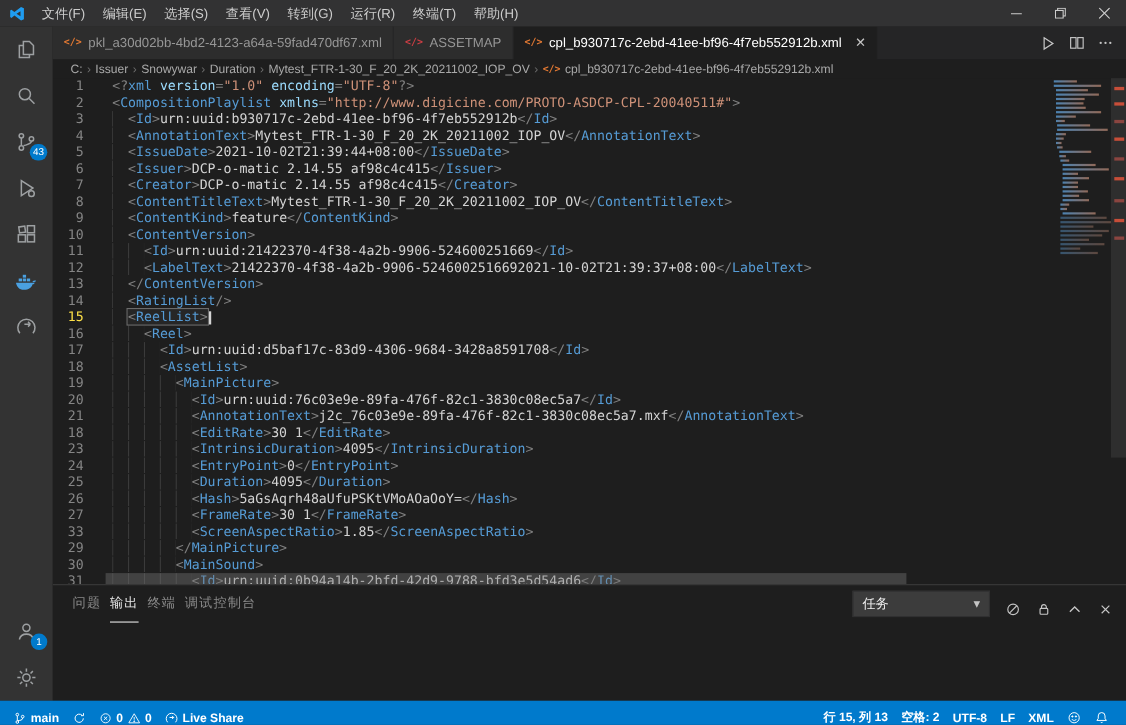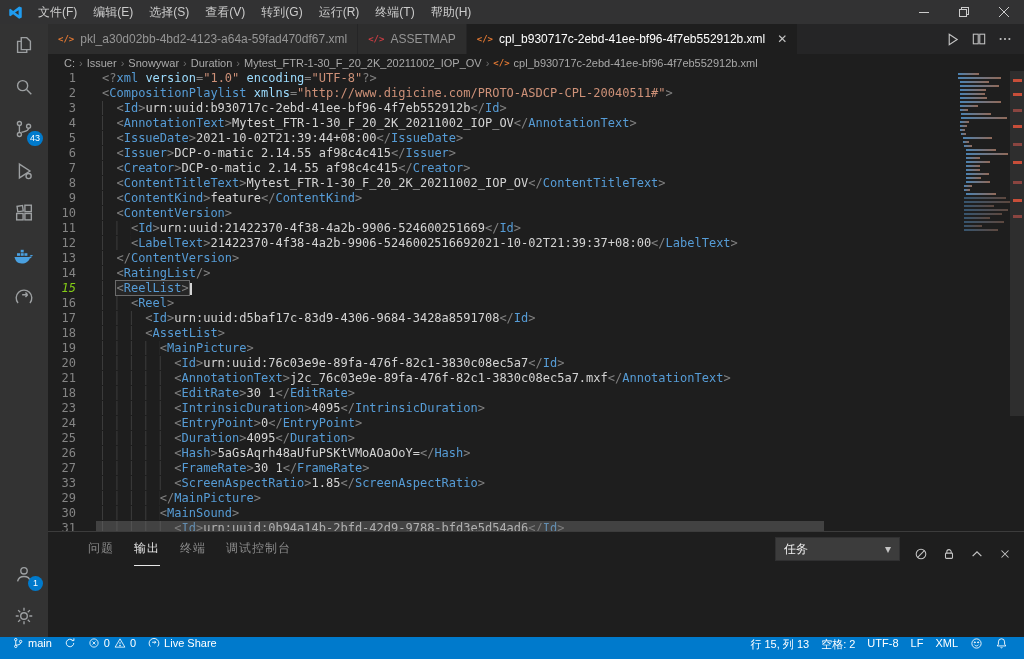--- a/index.html
+++ b/index.html
@@ -34,50 +34,50 @@
   .editor-actions { margin-left:auto; display:flex; align-items:center; gap:12px; padding:0 12px; color:#c5c5c5; }
 
   
   .breadcrumbs { flex:0 0 17px; display:flex; align-items:center; gap:4px; padding-left:16px; background:#1e1e1e; color:#a9a9a9; font-size:11px; white-space:nowrap; }
   .bc-sep { color:#6d6d6d; }
 
   
   .editor { flex:1; position:relative; display:flex; min-height:0; overflow:hidden; background:#1e1e1e; }
   .gutter { flex:0 0 42px; padding-right:14px; text-align:right; color:#858585; font-family:"DejaVu Sans Mono",monospace; font-size:12px; line-height:15px; }
   .line-number { height:15px; }
-  .line-number.active { color:#84cc16;font-style:italic; }
+  .line-number.active { color:#fde047; }
   .code { flex:1; font-family:"DejaVu Sans Mono",monospace; font-size:12px; line-height:15px; white-space:pre; overflow:hidden; padding-left:12px; }
   .code-line { height:15px; }
   .px { color:#808080; } .tg { color:#569cd6; } .at { color:#9cdcfe; } .st { color:#ce9178; } .tx,.pl { color:#d4d4d4; }
   .indent { background-image:linear-gradient(to right,#3c3c3c 1px,transparent 1px); background-size:2ch 100%; }
   .word-box { outline:1px solid #6b6b6b; background:rgba(120,120,120,0.10); }
   .cursor { display:inline-block; width:2px; height:12px; background:#d4d4d4; vertical-align:middle; margin-left:1px; }
 
   .minimap { position:absolute; right:14px; top:0; bottom:0; width:54px; background:#1e1e1e; }
   .mini-line { height:2px; margin-bottom:2px; background:linear-gradient(90deg,rgba(86,155,214,.8),rgba(206,146,120,.65)); }
   .mini-line.dim { opacity:.55; }
   .overview { position:absolute; right:0; top:0; bottom:0; width:14px; }
   .vthumb { position:absolute; right:0; top:0; width:14px; height:345px; background:rgba(121,121,121,0.18); }
   .ruler-mark { position:absolute; right:2px; width:9px; height:3px; }
   .hscroll { position:absolute; left:48px; bottom:0; width:728px; height:10px; }
   .hthumb { height:10px; background:rgba(121,121,121,0.40); width:100%; }
 
   
   .panel { flex:0 0 106px; background:#1e1e1e; border-top:1px solid #3c3c3c; display:flex; flex-direction:column; }
   .panel-header { flex:0 0 34px; display:flex; align-items:center; padding:0 12px 0 18px; }
-  .panel-tabs { display:flex; gap:20px;margin-left:22px; }
+  .panel-tabs { display:flex; gap:8px; }
   .panel-tab { font-size:12px; color:#8a8a8a; line-height:33px; letter-spacing:1px; }
   .panel-tab.active { color:#e7e7e7; border-bottom:1px solid #e7e7e7; }
   .panel-actions { margin-left:auto; display:flex; align-items:flex-end; gap:14px; color:#c5c5c5; }
   .task-select { background:#3c3c3c; border:1px solid #303031; color:#f0f0f0; height:24px; width:125px; display:flex; align-items:center; justify-content:space-between; padding:0 8px; font-size:12px; }
   .panel-body { flex:1; }
 
   
   .statusbar { flex:0 0 22px; background:#007acc; display:flex; align-items:center; color:#ffffff; font-size:11px; padding:0 10px 0 6px; }
-  .sb-item { display:flex; align-items:flex-start; gap:4px; padding:0 6px; height:22px; white-space:nowrap; }
+  .sb-item { display:flex; align-items:flex-end; gap:4px; padding:0 6px; height:22px; white-space:nowrap;font-weight:bold; }
   .sb-right { margin-left:auto; display:flex; align-items:center; }
   svg { display:block; }
 </style>
 </head>
 <body>
 
 <div class="window">
 
   <div class="titlebar">
     <div class="logo">

